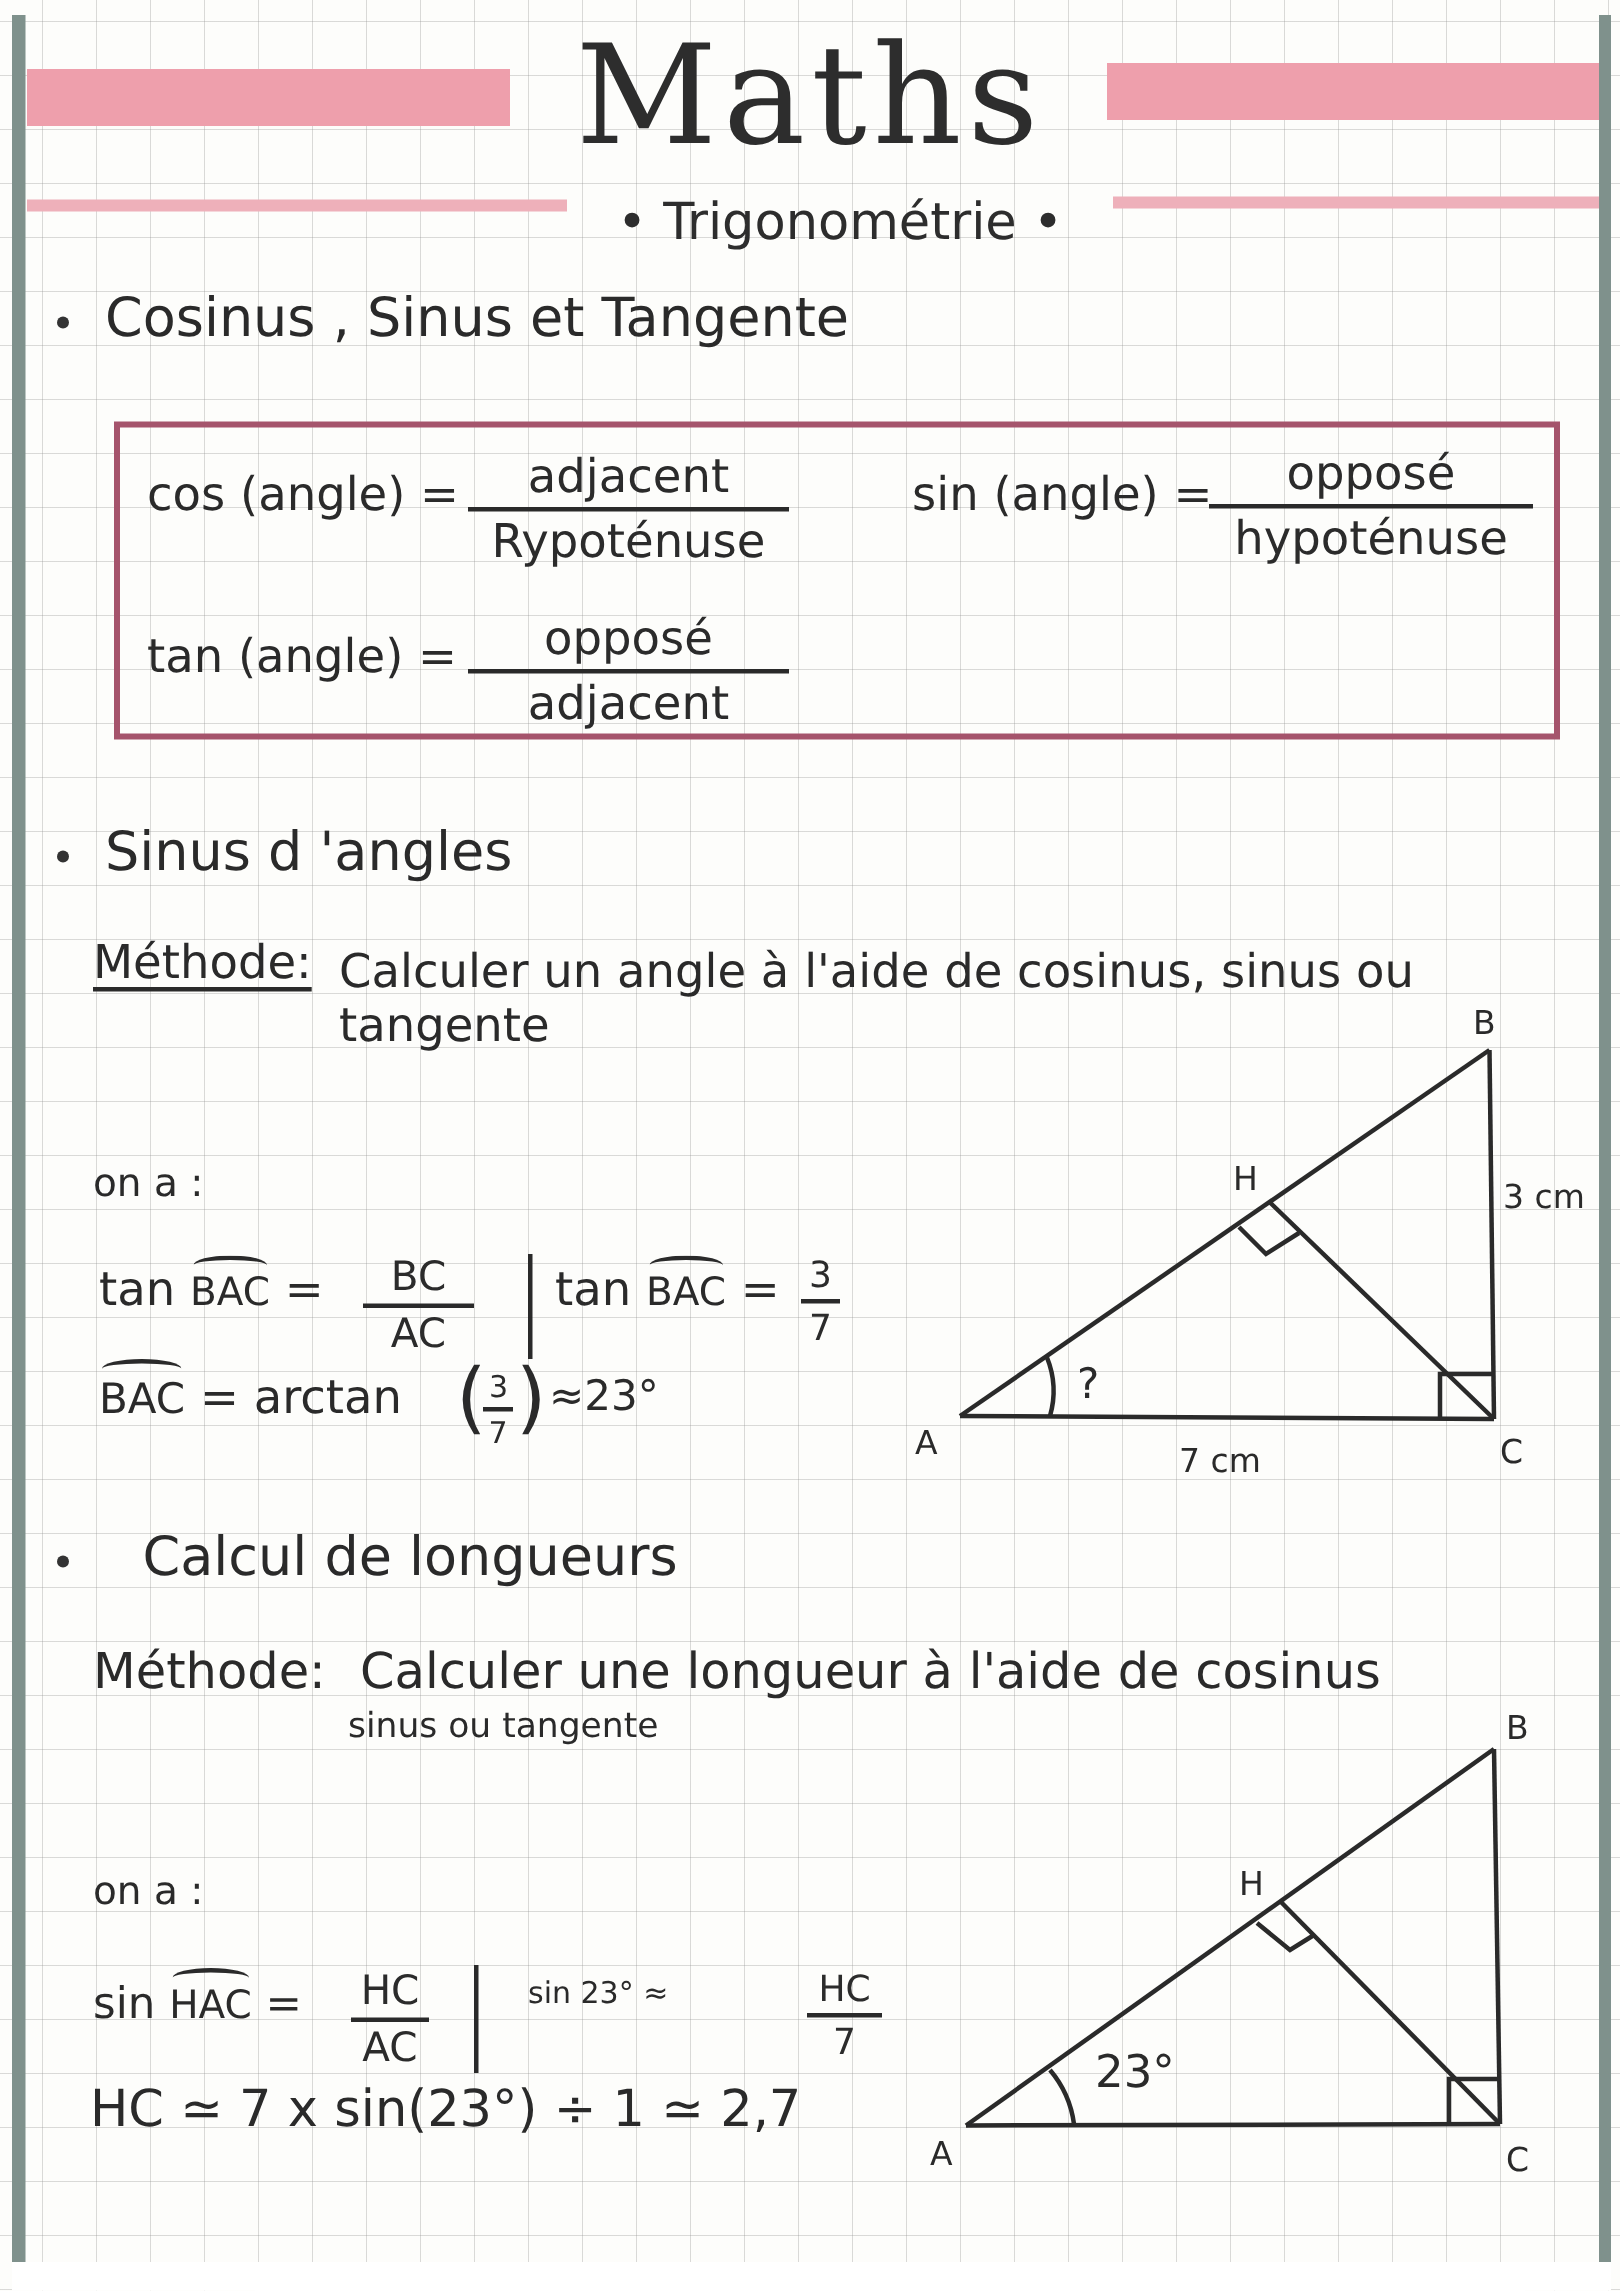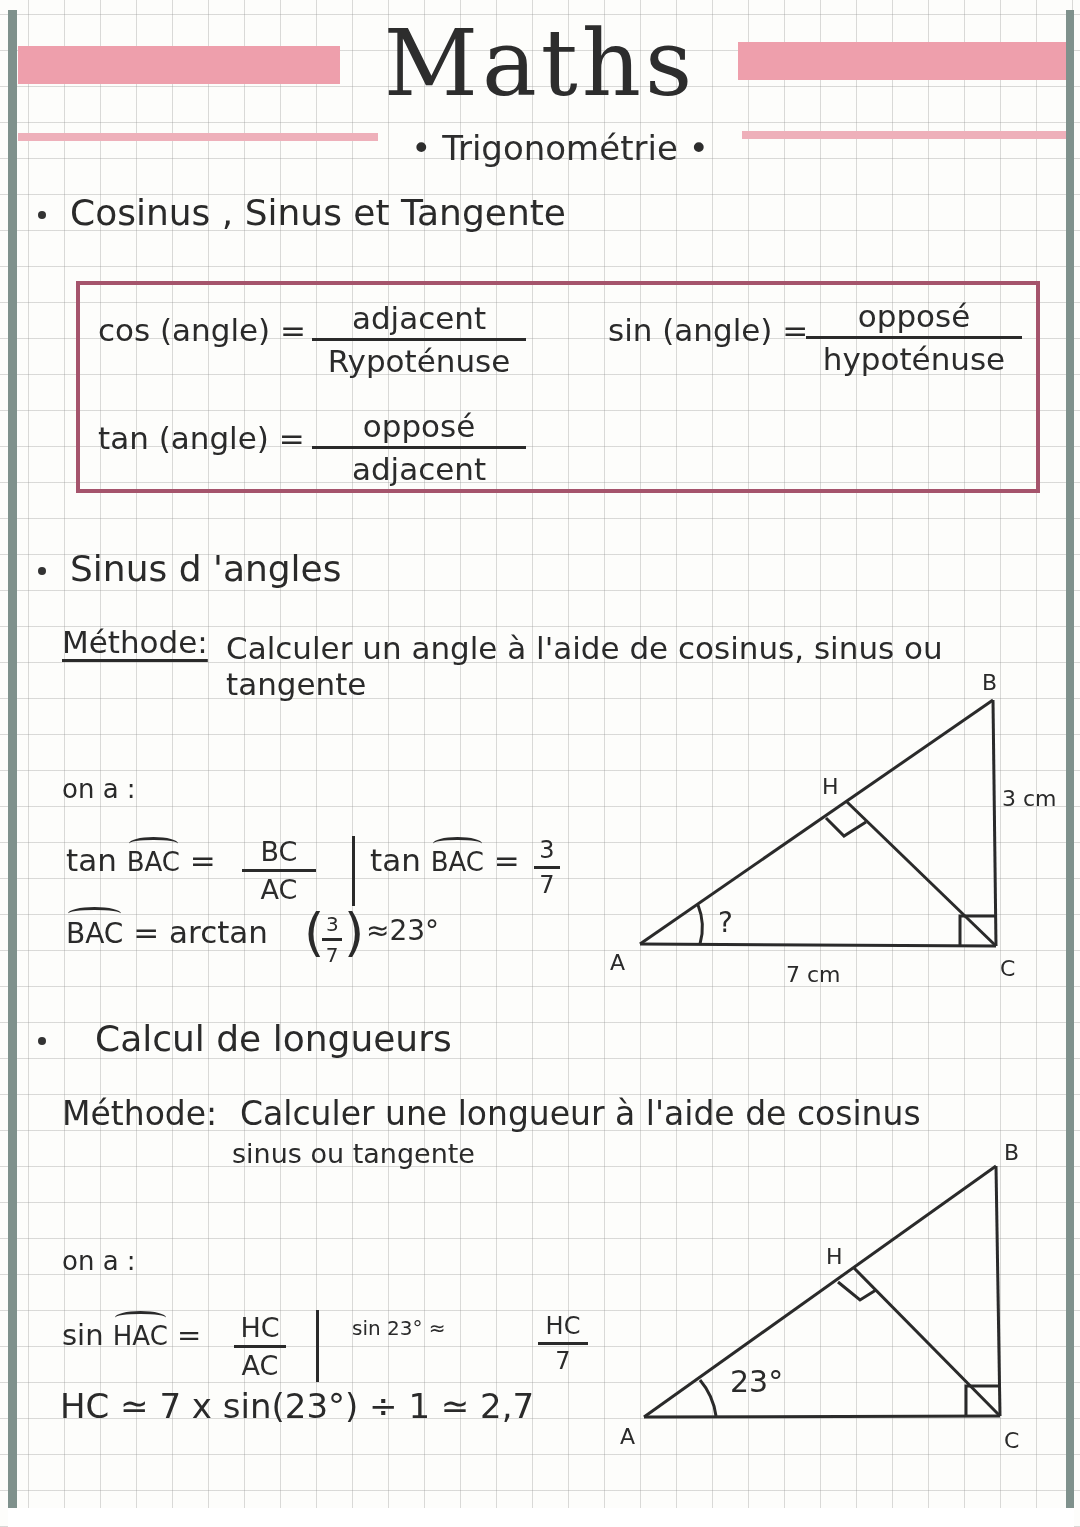--- a/index.html
+++ b/index.html
@@ -147,21 +147,21 @@
   <div class="lbl" style="left:610px;top:950px;">A</div>
   <div class="lbl" style="left:1000px;top:956px;">C</div>
   <div class="lbl" style="left:1002px;top:786px;">3 cm</div>
   <div class="lbl" style="left:786px;top:962px;">7 cm</div>
   <div class="lbl" style="left:718px;top:906px;font-size:28px;">?</div>
 
   <div class="bullet" style="left:38px;top:1037px;"></div>
   <div class="hw h2" style="left:76px;top:1018px;margin-left:19px;">Calcul de longueurs</div>
   <div class="hw body-text" style="left:62px;top:1094px;font-size:33px;">Méthode:</div>
   <div class="hw body-text" style="left:240px;top:1094px;font-size:33px;">Calculer une longueur à l'aide de cosinus</div>
-  <div class="hw" style="left:232px;top:1138px;font-size:27px;">sinus ou tangente</div>
+  <div class="hw" style="left:232px;top:1138px;font-size:23px;">sinus ou tangente</div>
   <div class="hw" style="left:62px;top:1246px;font-size:26px;">on a :</div>
 
   <div class="hw math" style="left:62px;top:1318px;font-size:29px;">
     <span>sin</span>
     <span class="hat" style="font-size:26px;">HAC</span>
     <span>=</span>
   </div>
   <div class="frac" style="left:234px;top:1312px;width:52px;font-size:27px;">
     <span class="num">HC</span>
     <span class="den">AC</span>

